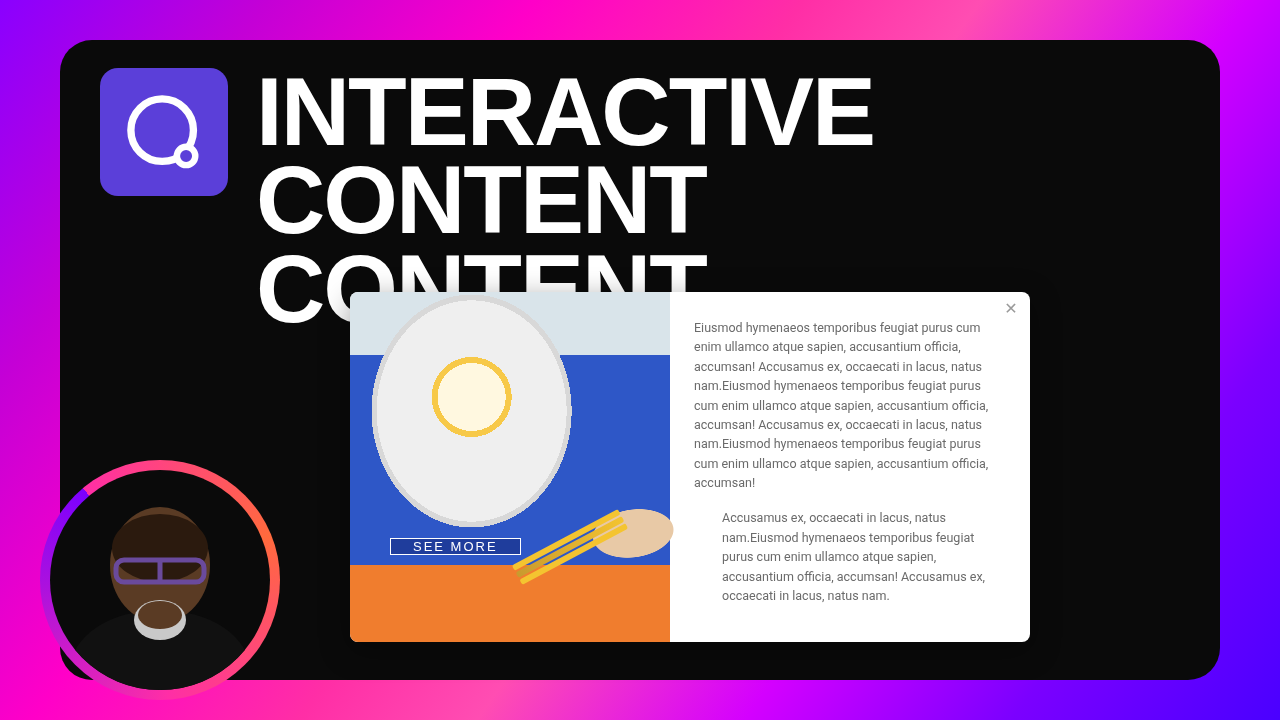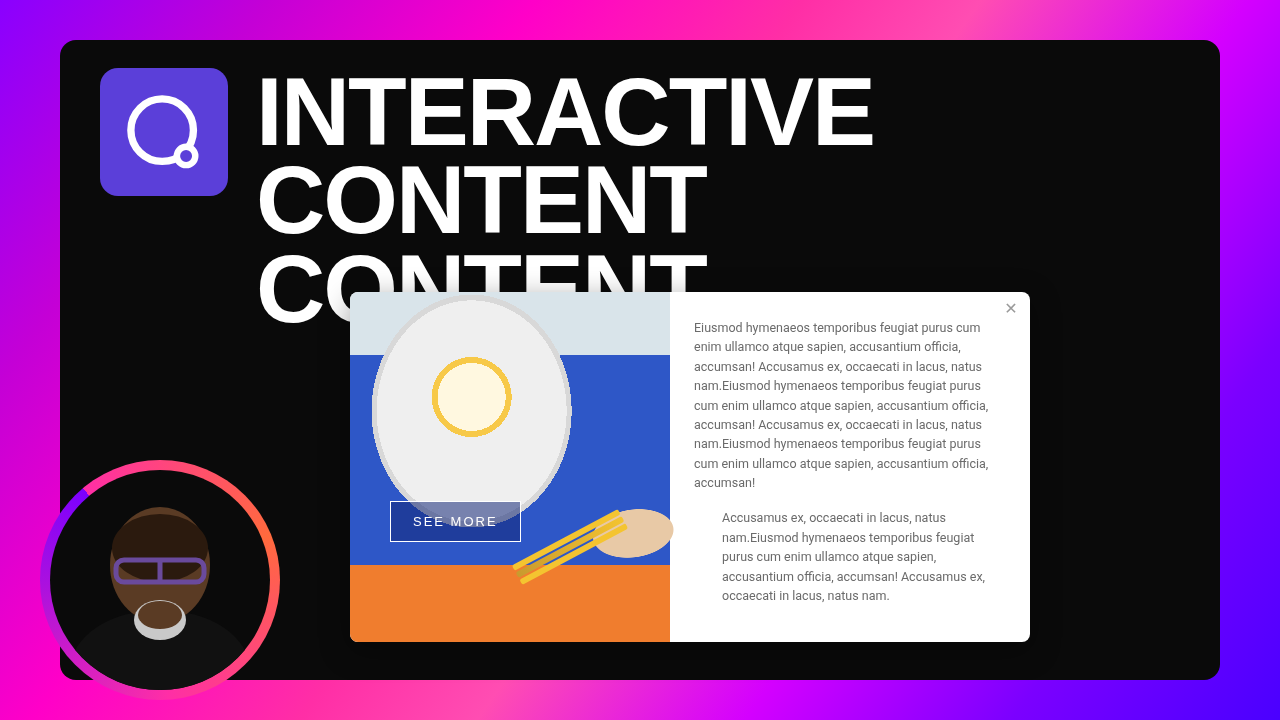--- a/index.html
+++ b/index.html
@@ -6,21 +6,21 @@
   html,body { width:1280px; height:720px; overflow:hidden; font-family:-apple-system,BlinkMacSystemFont,"Segoe UI",Roboto,Helvetica,Arial,sans-serif; }
   .bg {
     width:1280px; height:720px;
     background: linear-gradient(125deg,#8a00ff 0%,#c400d6 15%,#ff00c8 30%,#ff2ea6 45%,#ff4db2 55%,#d400ff 70%,#7b00ff 85%,#4a00ff 100%);
     display:flex; align-items:center; justify-content:center;
     position:relative;
   }
   .card {
     width:1160px; height:640px;
     background:#0a0a0a;
-    border-radius:16px;
+    border-radius:32px;
     position:relative;
     padding:28px 40px 30px 40px;
   }
   .top {
     display:flex; align-items:flex-start; gap:28px;
   }
   .logo-tile {
     width:128px; height:128px; flex:0 0 128px;
     background:#5b3fd9;
     border-radius:18px;
@@ -62,27 +62,27 @@
   }
   .fork {
     position:absolute; right:40px; bottom:92px; width:120px; height:6px;
     background:linear-gradient(90deg,#c99a2e,#f4c430);
     transform:rotate(-28deg);
     box-shadow:0 -8px 0 0 #f4c430, 0 8px 0 0 #f4c430;
     border-radius:2px;
     pointer-events:none;
   }
   .see-more {
-    position:absolute; left:40px; bottom:100px;
+    position:absolute; left:40px; bottom:87px;
     border:1.5px solid #ffffff;
     background:rgba(20,40,120,.55);
     color:#fff;
     font-size:13px;
     letter-spacing:2px;
-    padding:12px 22px;
+    padding:0 22px;
     font-weight:500;
     cursor:pointer;
   }
   .sw-right {
     flex:1; padding:26px 28px 20px 24px;
     position:relative;
     font-size:12.5px; line-height:1.55; color:#6b6b6b;
   }
   .sw-right p + p { margin-top:16px;margin-left:28px; }
   .close {

